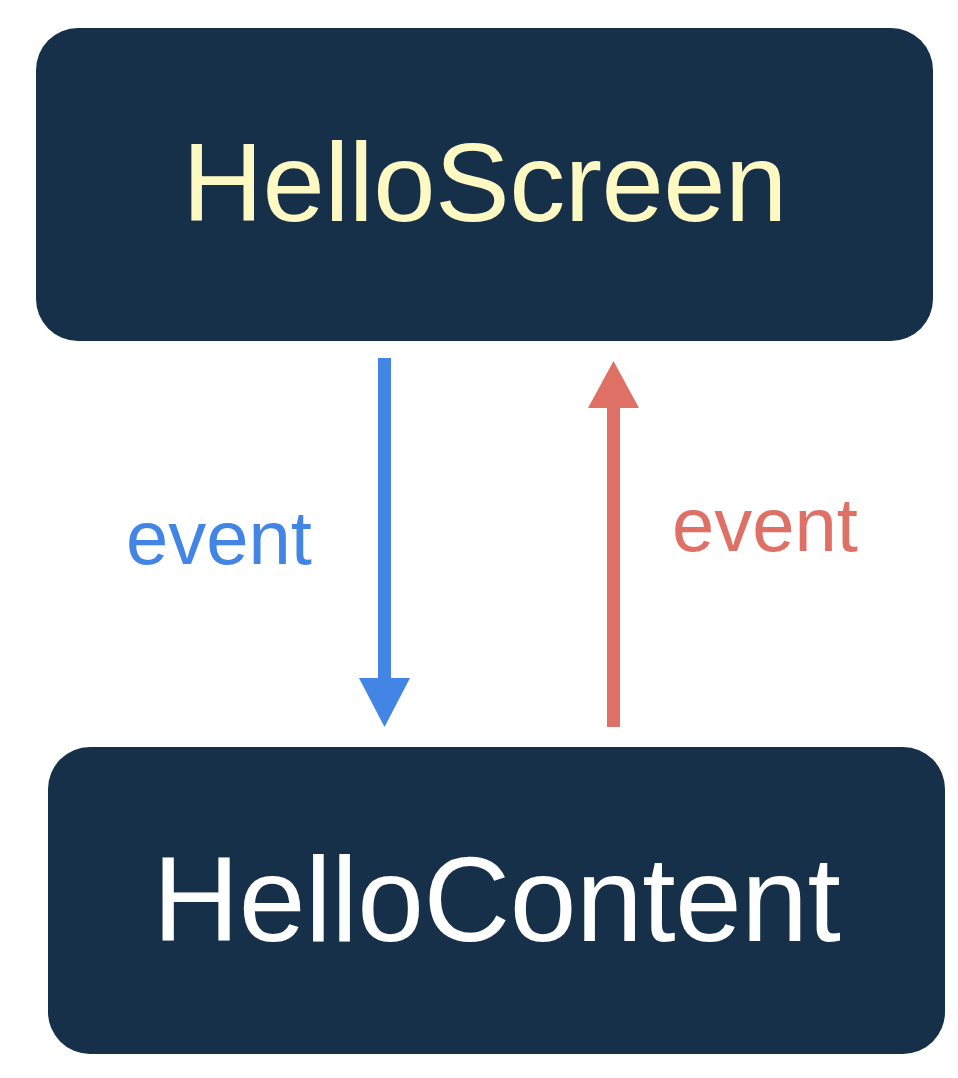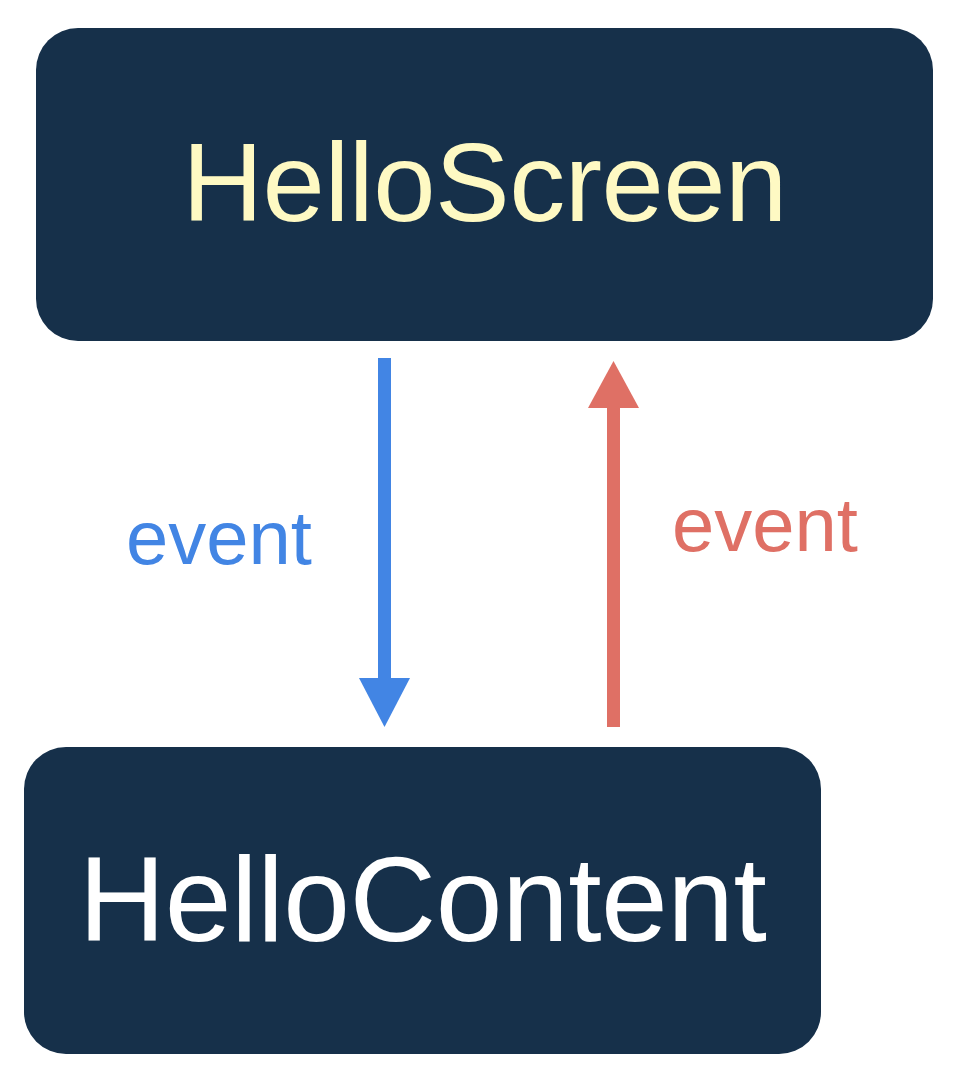--- a/index.html
+++ b/index.html
@@ -35,23 +35,23 @@
   #node-screen {
     left: 36px;
     top: 28px;
     width: 897px;
     height: 313px;
     background: #16304A;
     font-size: 112px;
     line-height: 1;
   }
   #node-content {
-    left: 24px;
+    left: 48px;
     top: 747px;
-    width: 797px;
+    width: 897px;
     height: 307px;
     background: #16304A;
     font-size: 120px;
     line-height: 1;
   }
   .node-label {
     display: block;
     transform: translateY(-2px);
   }
 

